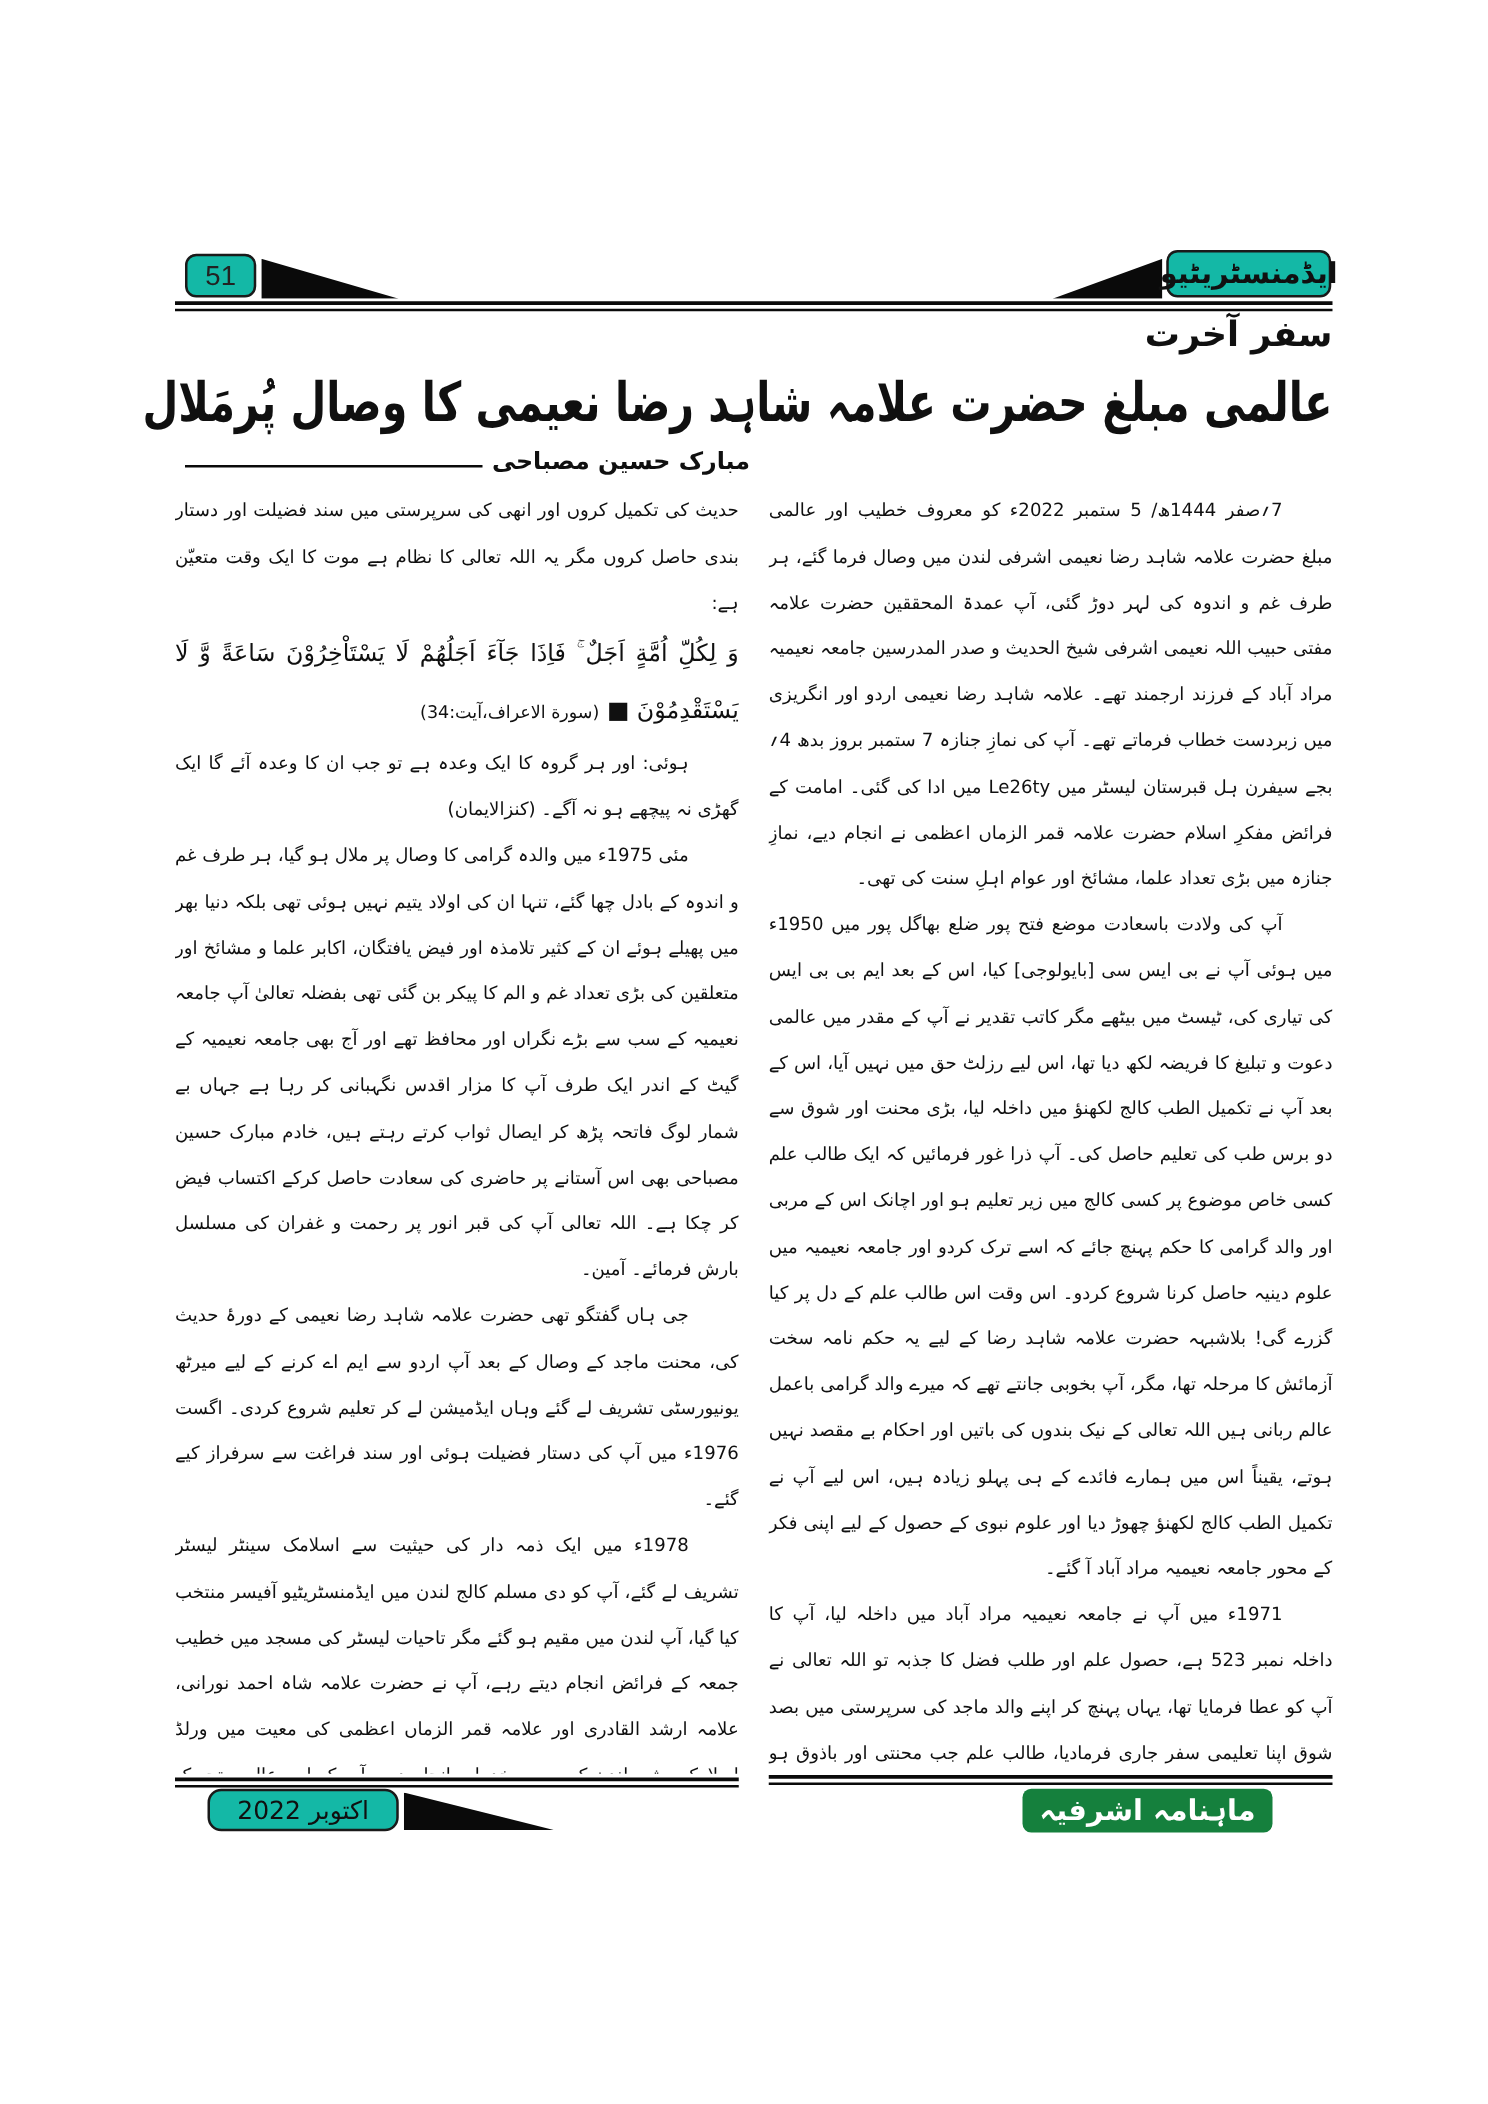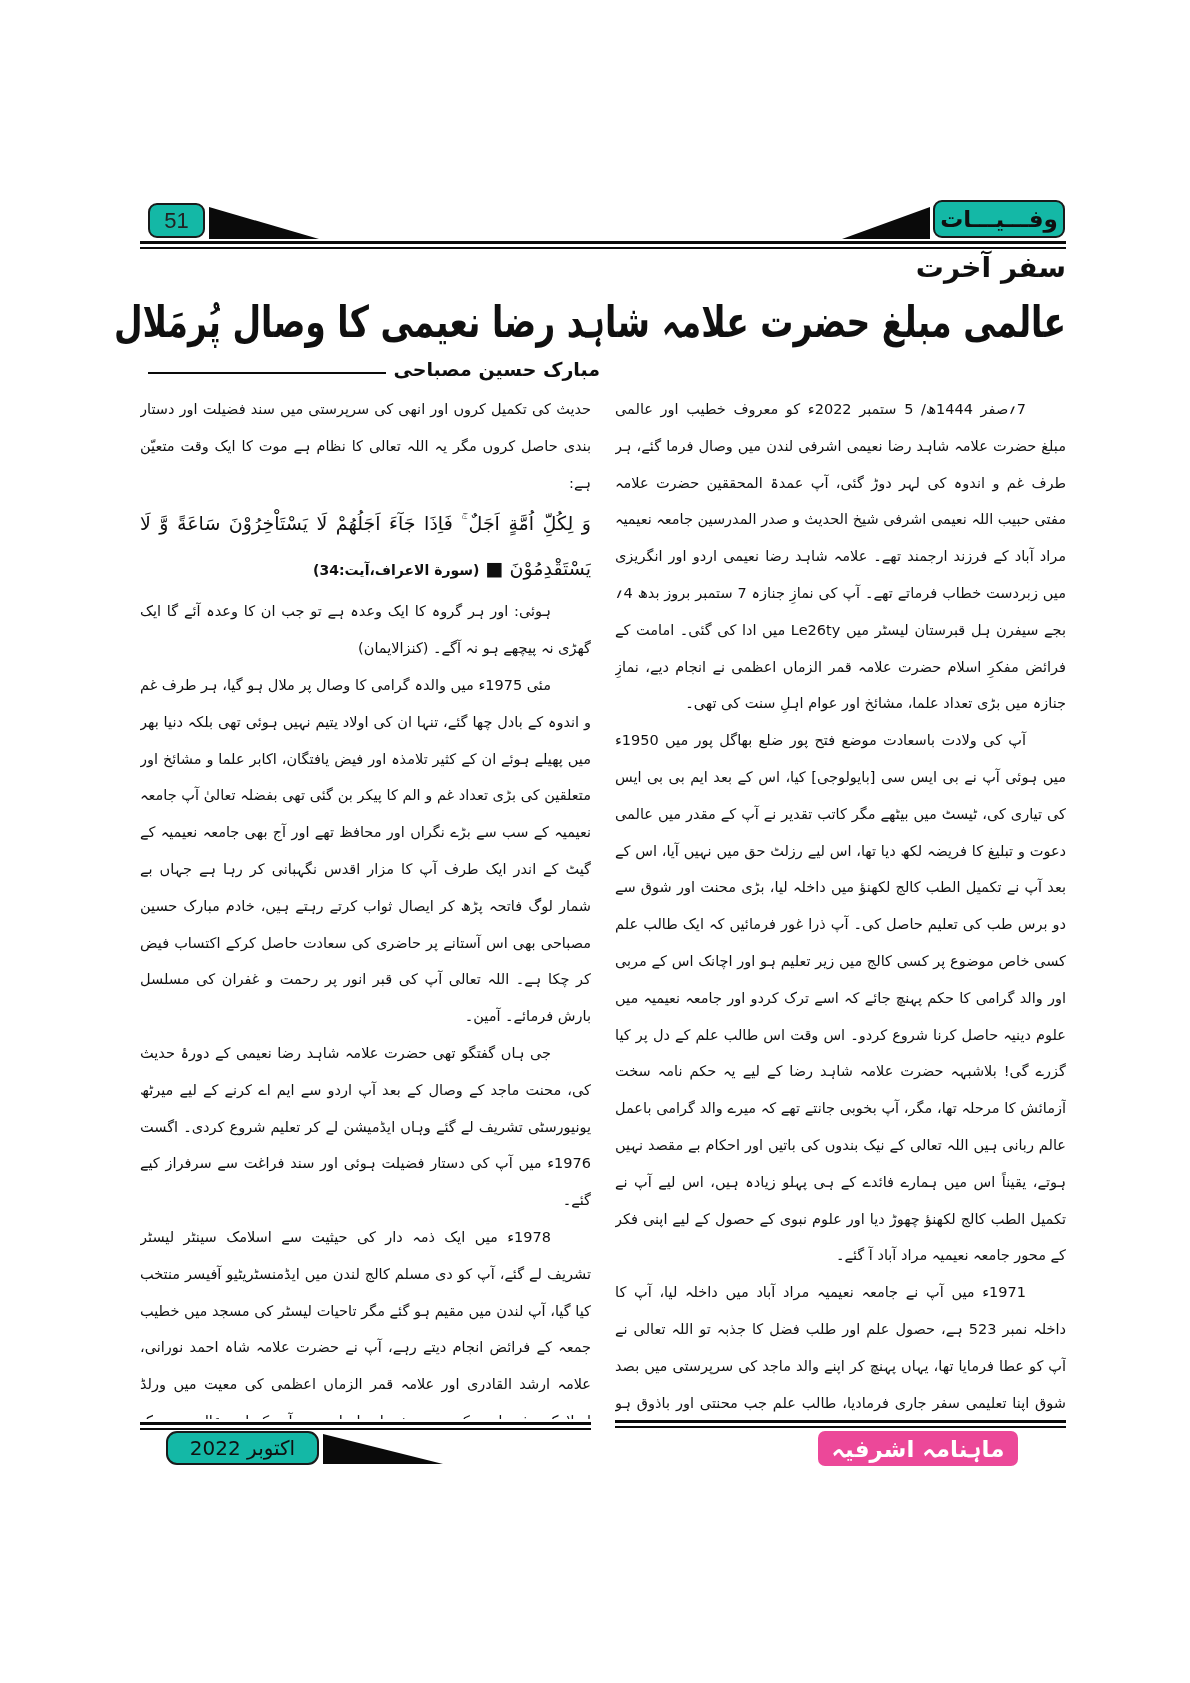--- a/index.html
+++ b/index.html
@@ -63,44 +63,44 @@
     flex:1;overflow:hidden;direction:rtl;
     text-align:justify;
     font-size:14.5px;line-height:36.8px;
   }
   .para{margin:0;}
   .indent{text-indent:40px;}
   .verse{
     margin:0;font-size:19px;line-height:45px;
     font-weight:500;text-align:justify;
   }
-  .verse-ref{font-size:14px;font-weight:bold;}
+  .verse-ref{font-size:14px;font-weight:normal;}
 
   
   .footer-left-rule{left:140px;top:1422px;width:451px;}
   .footer-right-rule{left:615px;top:1420px;width:451px;}
   .date-box{left:166px;top:1431px;width:153px;height:34px;
     border-radius:11px;font-size:20px;direction:rtl;}
   .ftr-wedge{left:323px;top:1434px;width:120px;height:30px;}
   .magazine-banner{
     position:absolute;left:818px;top:1431px;width:200px;height:35px;
-    background:#ec4899;border-radius:7px;
+    background:#15803d;border-radius:7px;
     display:flex;align-items:center;justify-content:center;
     color:#ffffff;font-size:23px;font-weight:bold;direction:rtl;
   }
 </style>
 </head>
 <body>
 
 <div class="page">
 
   <div class="hdr-box page-number-box">51</div>
   <div class="wedge wedge-right-taper hdr-wedge-l"></div>
   <div class="wedge wedge-left-taper hdr-wedge-r"></div>
-  <div class="hdr-box section-box">وفـــيـــات</div>
+  <div class="hdr-box section-box">ایڈمنسٹریٹیو</div>
   <div class="double-rule header-rule"></div>
 
   <div class="kicker">سفر آخرت</div>
   <h1 class="main-title">عالمی مبلغ حضرت علامہ شاہد رضا نعیمی کا وصال پُرمَلال</h1>
 
   <div class="author-row">
     <span class="author">مبارک حسین مصباحی</span>
     <span class="author-rule"></span>
   </div>
 

